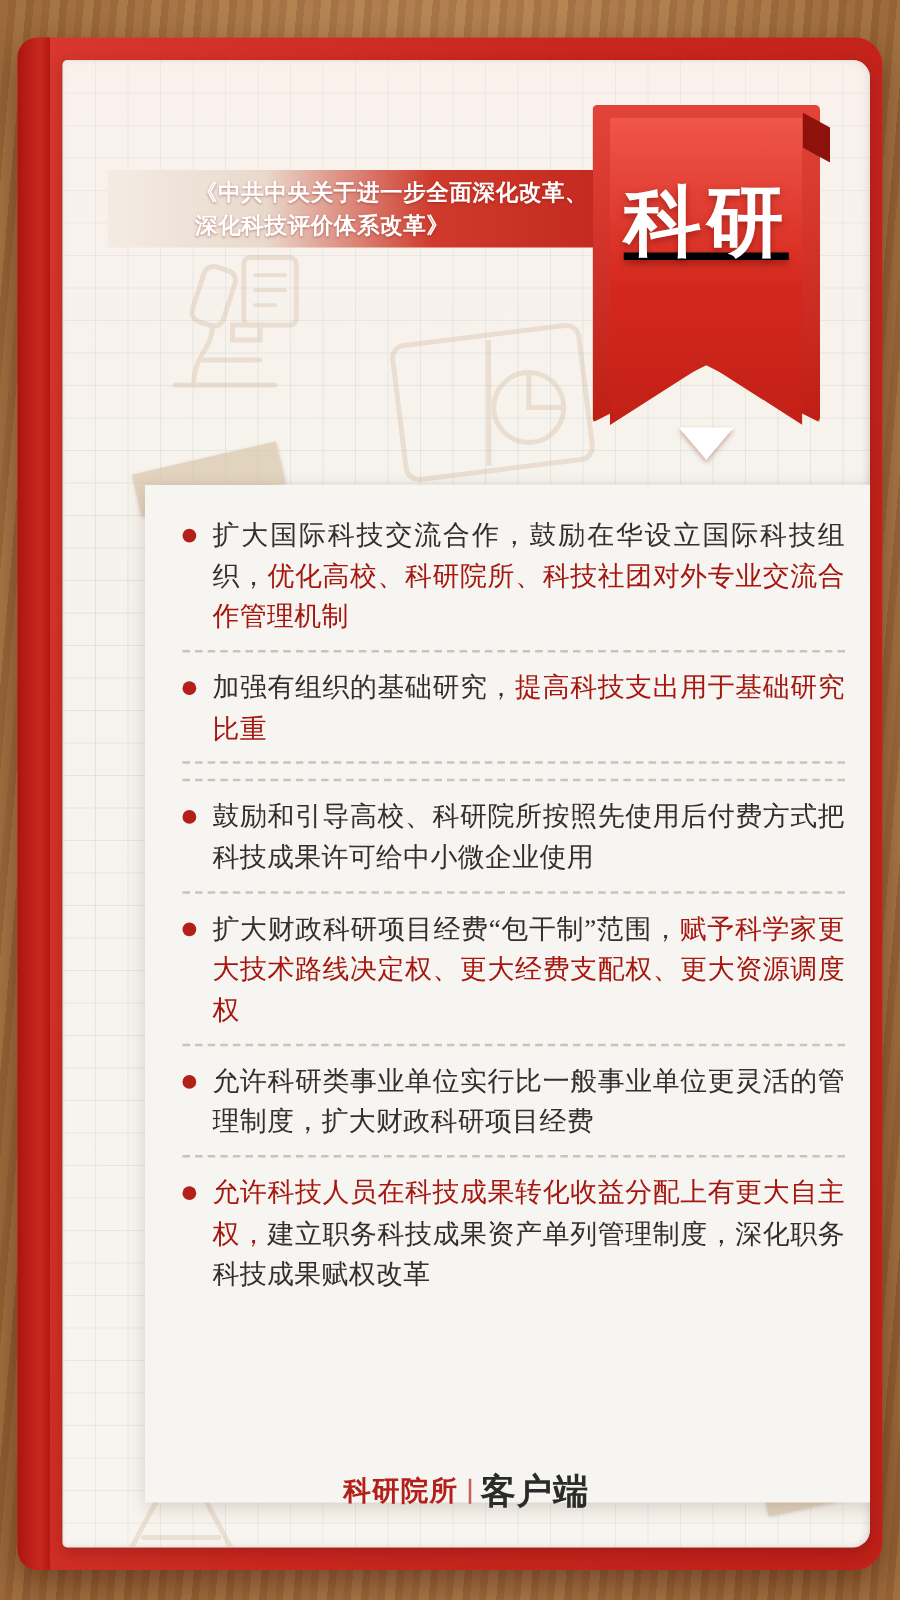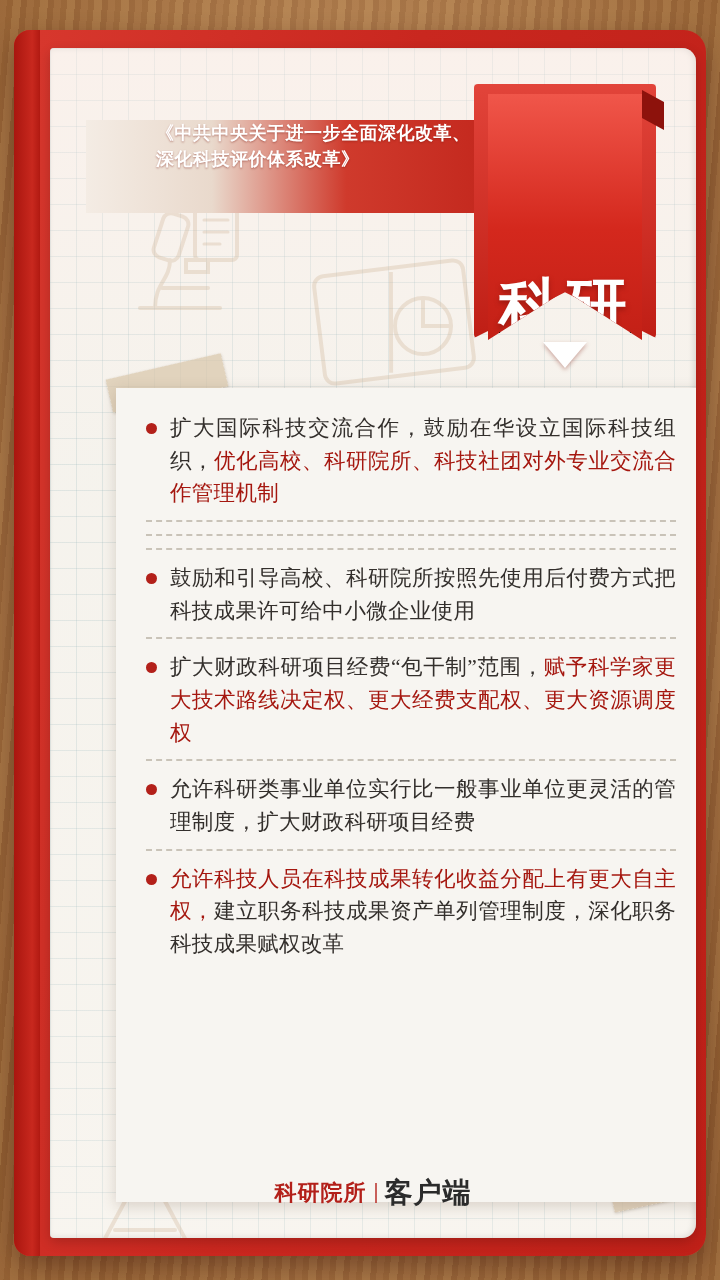--- a/index.html
+++ b/index.html
@@ -95,26 +95,26 @@
     pointer-events: none;
   }
   .deco-microscope { left: 50px; top: 140px; }
   .deco-book { left: 255px; top: 200px; }
   .deco-flask { left: 25px; top: 1090px; }
 
   
   .title-band {
     position: absolute;
     left: 36px;
-    top: 72px;
+    top: 88px;
     width: 420px;
-    height: 93px;
+    height: 62px;
     background: linear-gradient(90deg, #f4ece4 0%, #e9d9cc 30%, #cf3a2c 62%, #c2261c 100%);
     display: flex;
-    align-items: flex-start;
+    align-items: center;
     padding-left: 70px;
     box-sizing: border-box;
   }
   .title-band .t-text {
     color: #ffffff;
     font-size: 18px;
     line-height: 1.45;
     font-weight: 700;
     letter-spacing: 0.5px;
     text-shadow: 0 1px 2px rgba(120,20,10,0.45);
@@ -142,21 +142,21 @@
   }
   .ribbon-front {
     position: absolute;
     left: 22px;
     top: 10px;
     width: 154px;
     height: 246px;
     background: linear-gradient(180deg, #f0564a 0%, #d4281d 55%, #c32016 100%);
     clip-path: polygon(0 0, 100% 0, 100% 100%, 50% 80%, 0 100%);
     display: flex;
-    align-items: flex-end;
+    align-items: flex-start;
     justify-content: center;
     padding-top: 52px;
     box-sizing: border-box;
     text-decoration: underline;
   }
   .ribbon-word {
     color: #ffffff;
     font-size: 62px;
     font-weight: 700;
     letter-spacing: 4px;
@@ -324,20 +324,24 @@
     <div class="tape tape-tl"></div>
     <div class="tape tape-br"></div>
 
     <div class="card">
       <div id="items-container">
           <div class="item">
             <span class="bullet"></span>
             <p><span>扩大国际科技交流合作，鼓励在华设立国际科技组织，</span><span class="hl">优化高校、科研院所、科技社团对外专业交流合作管理机制</span></p>
           </div>
           <hr class="divider">
+          <div class="item">
+            <span class="bullet"></span>
+            <p><span>加强有组织的基础研究，</span><span class="hl">提高科技支出用于基础研究比重</span></p>
+          </div>
           <hr class="divider">
           <hr class="divider">
           <div class="item">
             <span class="bullet"></span>
             <p><span>鼓励和引导高校、科研院所按照先使用后付费方式把科技成果许可给中小微企业使用</span></p>
           </div>
           <hr class="divider">
           <div class="item">
             <span class="bullet"></span>
             <p><span>扩大财政科研项目经费“包干制”范围，</span><span class="hl">赋予科学家更大技术路线决定权、更大经费支配权、更大资源调度权</span></p>

